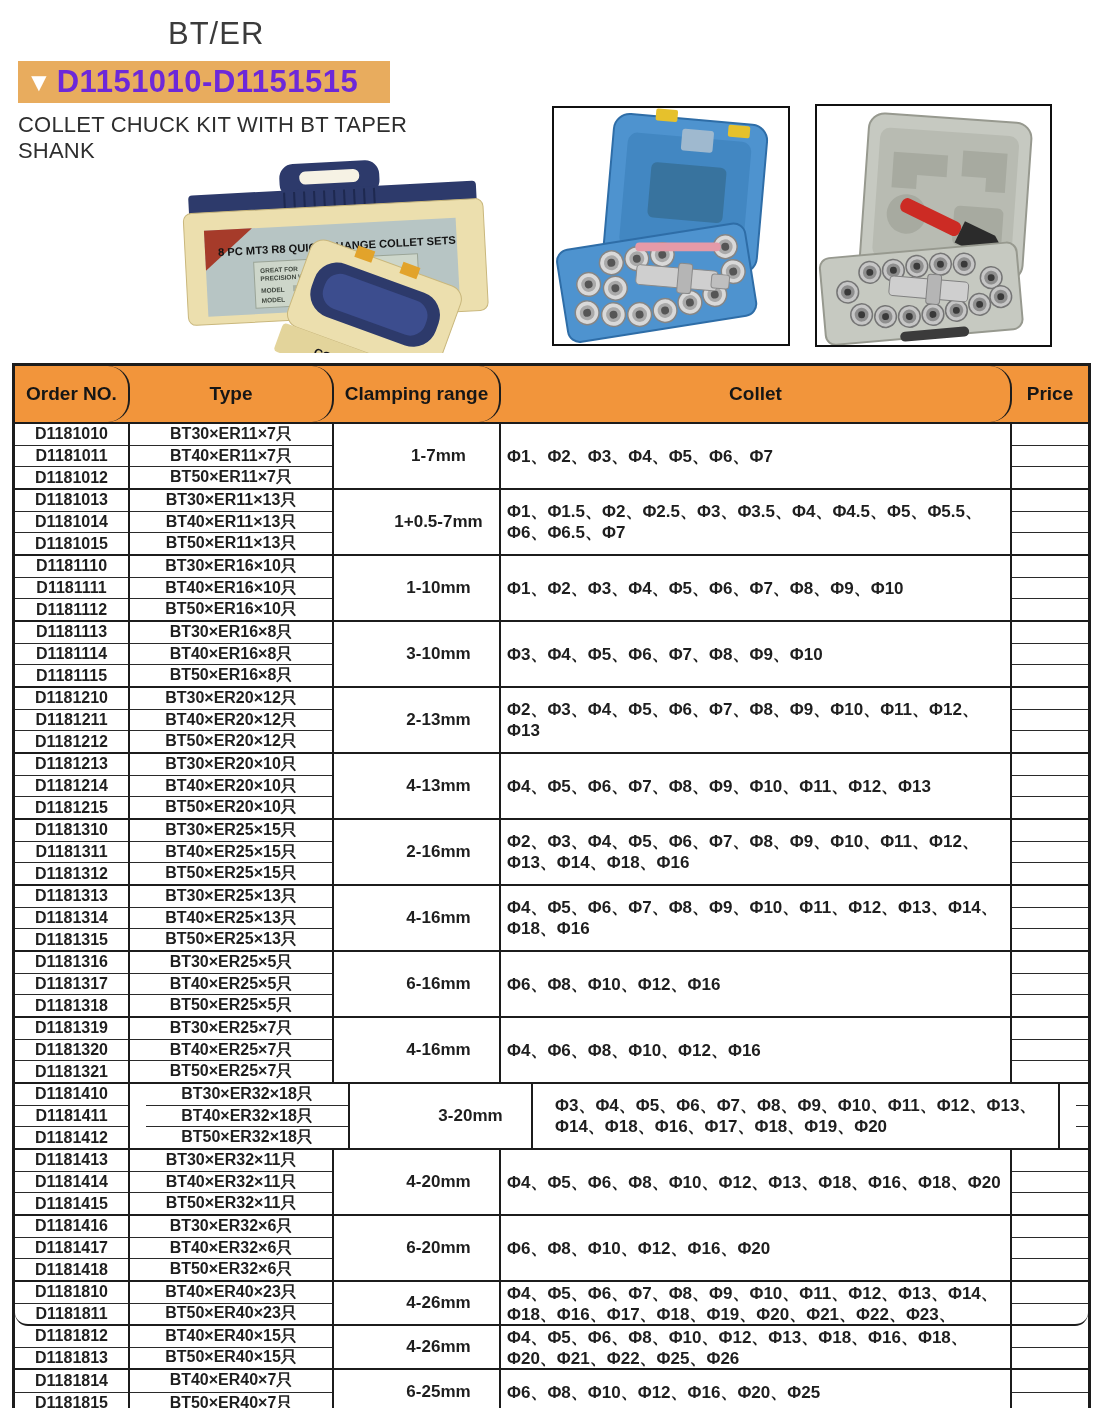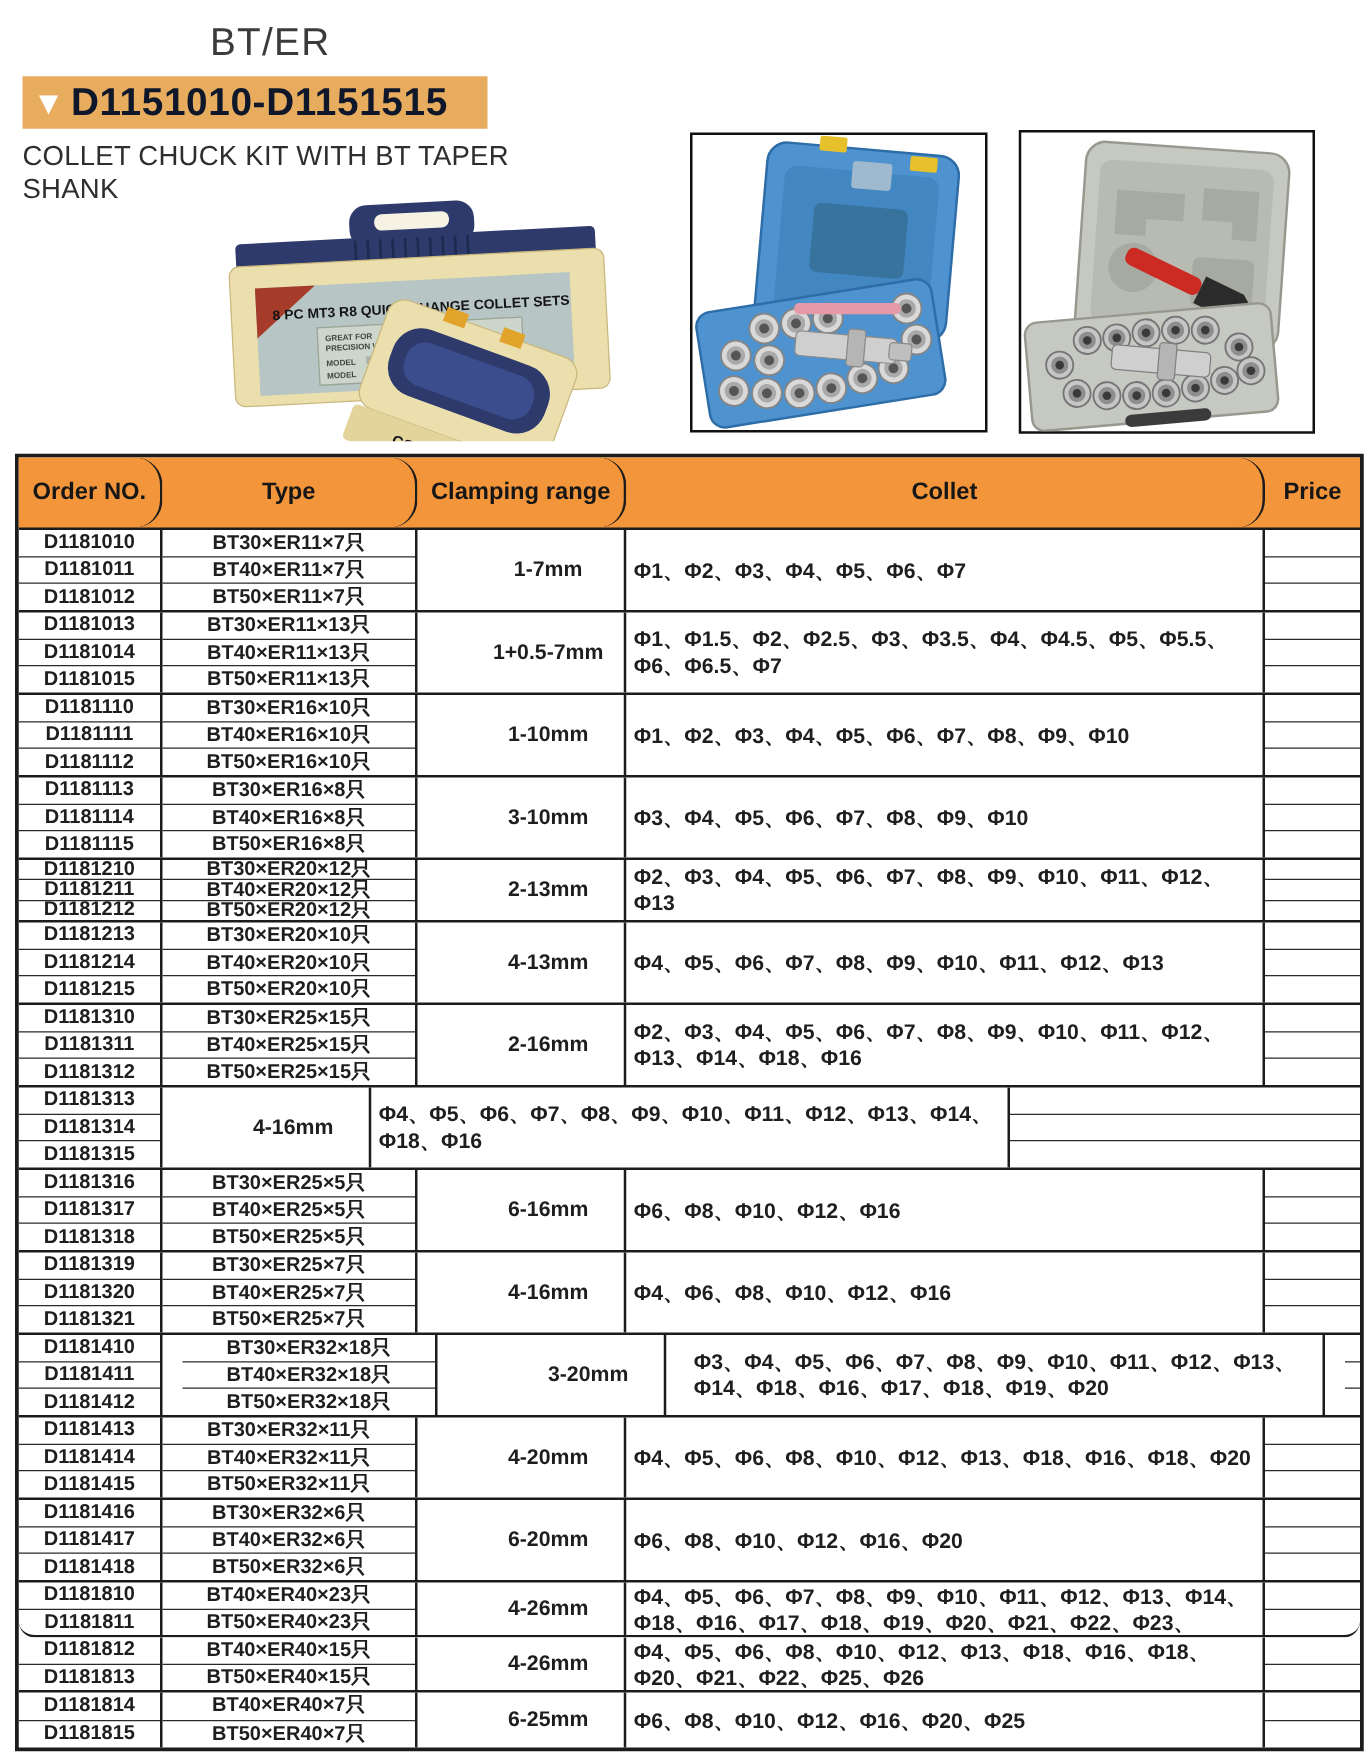--- a/index.html
+++ b/index.html
@@ -13,21 +13,21 @@
   .title {
     position:absolute; left:168px; top:16px;
     font-size:31px; letter-spacing:1px; color:#3b3b3b;
   }
   .banner {
     position:absolute; left:18px; top:61px; width:372px; height:42px;
     display:flex; align-items:center; padding-left:8px; gap:5px;
   }
   .banner .tri { color:#ffffff; font-size:26px; line-height:1; }
   .banner .btxt {
-    color:#0f172a; font-size:31px; font-weight:bold; letter-spacing:0.5px;
+    color:#6d28d9; font-size:31px; font-weight:bold; letter-spacing:0.5px;
     white-space:nowrap;
   }
   .subtitle {
     position:absolute; left:18px; top:112px; width:400px;
     font-size:22px; line-height:26px; color:#2e2e2e; letter-spacing:0.2px;
   }
   
   .photo { position:absolute; }
   .photo-frame { border:2px solid #101010; background:#ffffff; }
   .p1 { left:165px; top:158px; width:340px; height:195px; }
@@ -314,21 +314,21 @@
           </div>
           <div class="col w3 c-collet">
             <div class="collet-cell">Φ3、Φ4、Φ5、Φ6、Φ7、Φ8、Φ9、Φ10</div>
           </div>
           <div class="col w4">
             <div class="cell"></div>
             <div class="cell"></div>
             <div class="cell"></div>
           </div>
         </div>
-        <div class="grp" style="height: 50px;">
+        <div class="grp" style="height: 66px;">
           <div class="col w0">
             <div class="cell">D1181210</div>
             <div class="cell">D1181211</div>
             <div class="cell">D1181212</div>
           </div>
           <div class="col w1">
             <div class="cell">BT30×ER20×12只</div>
             <div class="cell">BT40×ER20×12只</div>
             <div class="cell">BT50×ER20×12只</div>
           </div>
@@ -389,20 +389,25 @@
             <div class="cell"></div>
             <div class="cell"></div>
           </div>
         </div>
         <div class="grp" style="height: 66px;">
           <div class="col w0">
             <div class="cell">D1181313</div>
             <div class="cell">D1181314</div>
             <div class="cell">D1181315</div>
           </div>
+          <div class="col w1">
+            <div class="cell">BT30×ER25×13只</div>
+            <div class="cell">BT40×ER25×13只</div>
+            <div class="cell">BT50×ER25×13只</div>
+          </div>
           <div class="col w2 c-range">
             <div class="range-cell">4-16mm</div>
           </div>
           <div class="col w3 c-collet">
             <div class="collet-cell">Φ4、Φ5、Φ6、Φ7、Φ8、Φ9、Φ10、Φ11、Φ12、Φ13、Φ14、Φ18、Φ16</div>
           </div>
           <div class="col w4">
             <div class="cell"></div>
             <div class="cell"></div>
             <div class="cell"></div>

